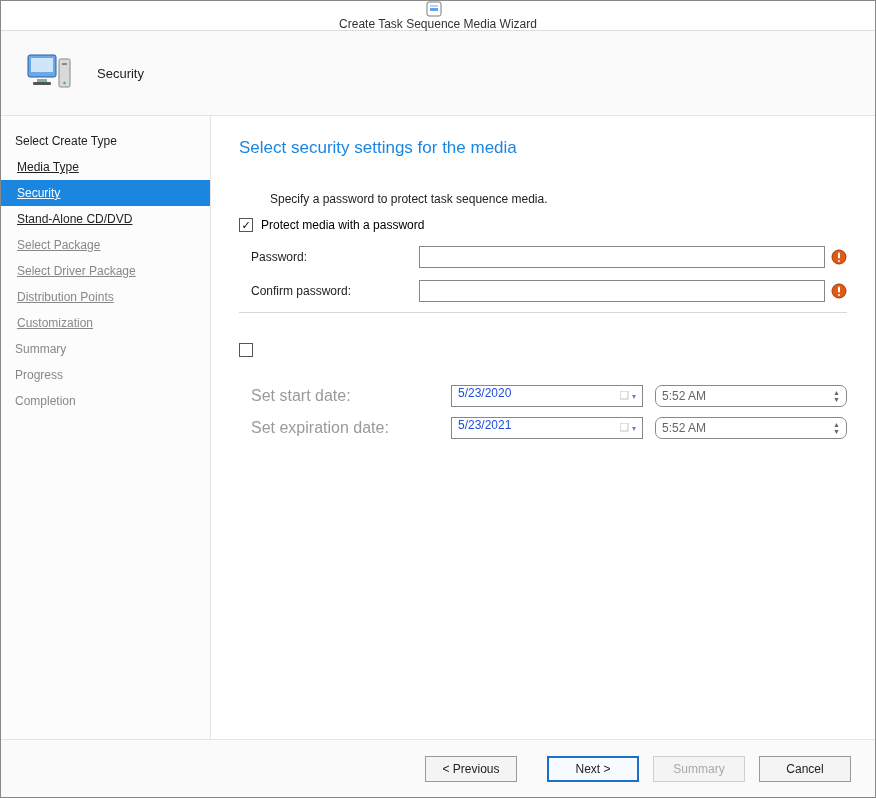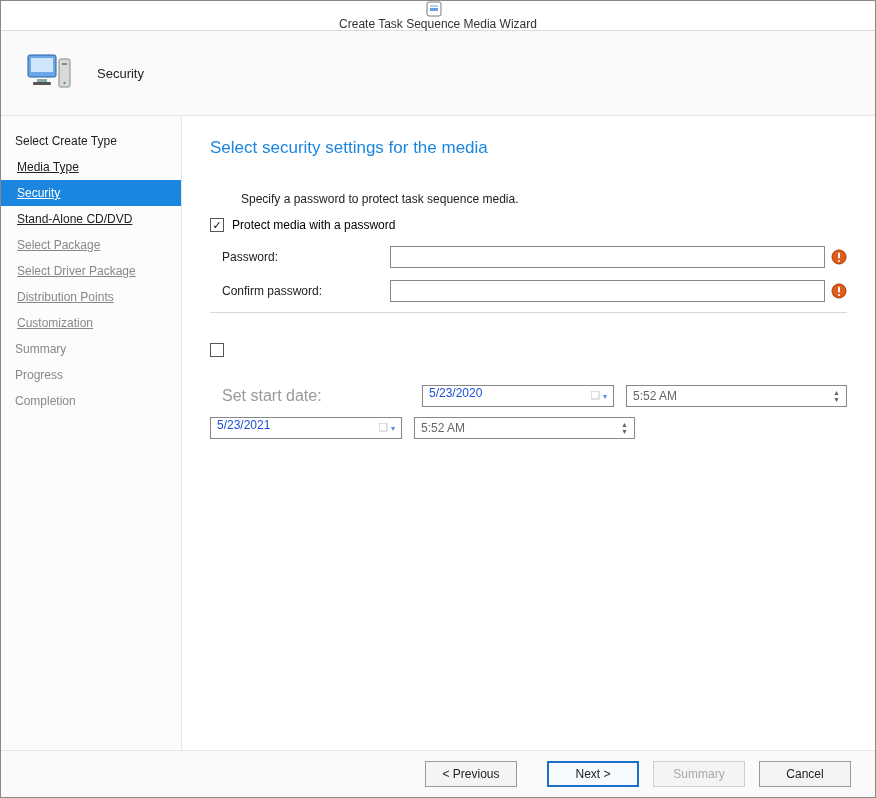--- a/index.html
+++ b/index.html
@@ -173,35 +173,36 @@
     justify-content: space-between;
     color: #1d4ed8;
   }
   .date-box .dd {
     display: flex;
     align-items: center;
     gap: 2px;
     opacity: 0.7;
   }
   .time-box {
-    width: 221px;
+    width: 192px;
     display: flex;
     align-items: center;
     justify-content: space-between;
     color: #666;
+    border-radius: 7px;
   }
   .spinner {
     display: flex;
     flex-direction: column;
     line-height: 1;
     font-size: 7px;
     color: #666;
   }
   .footer {
-    height: 47px;
+    height: 58px;
     border-top: 1px solid #e5e5e7;
     display: flex;
     align-items: center;
     justify-content: flex-end;
     gap: 14px;
     padding: 0 24px;
     background: #fafafa;
   }
   .footer button {
     min-width: 92px;
@@ -333,20 +334,21 @@
           <div class="time-box">
             <span>5:52 AM</span>
             <span class="spinner">
                 <span>▲</span>
                 <span>▼</span>
               </span>
           </div>
         </div>
 
         <div class="date-row">
+          <span class="lbl disabled">Set expiration date:</span>
           <div class="date-box">
             <span>5/23/2021</span>
             <span class="dd">
               <svg width="10" height="10" viewBox="0 0 10 10">
                   <rect x="0" y="0" width="8" height="8" fill="#fff" stroke="#aaa"></rect>
                 </svg>
               <span style="font-size:8px;">▾</span>
             </span>
           </div>
           <div class="time-box">

